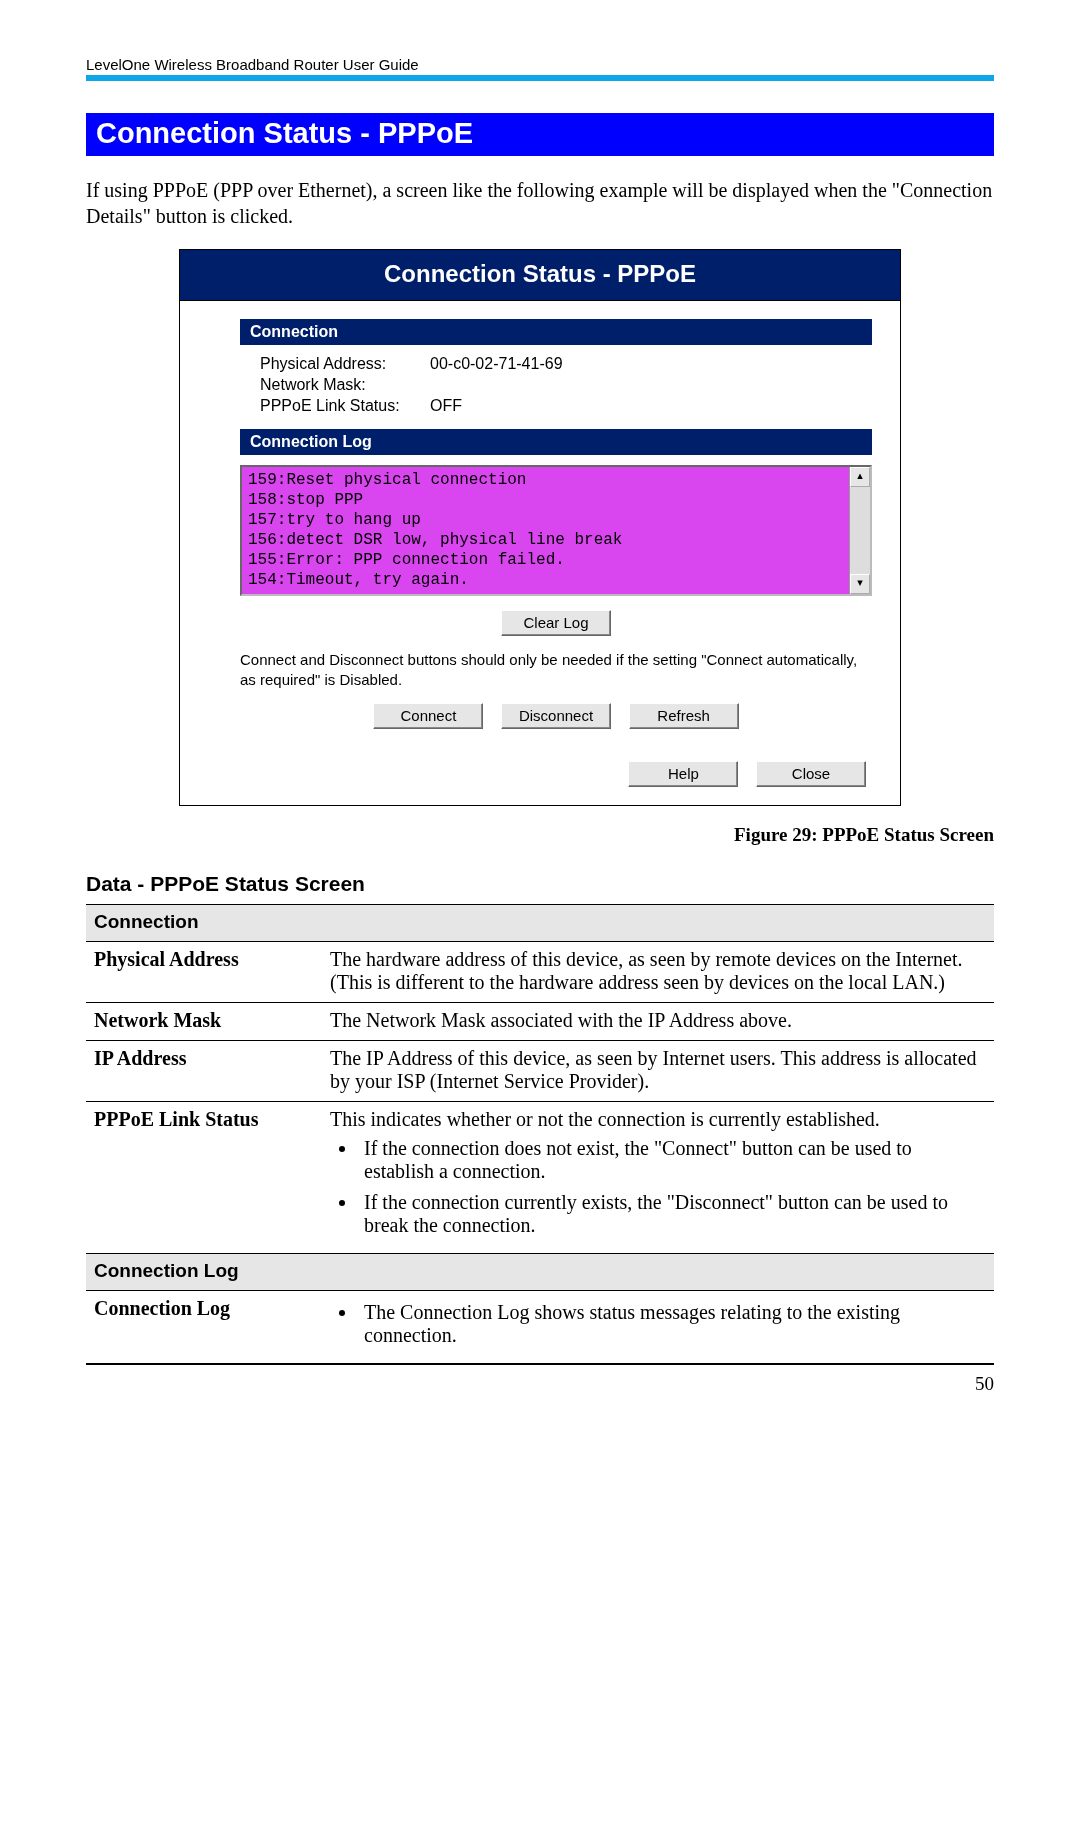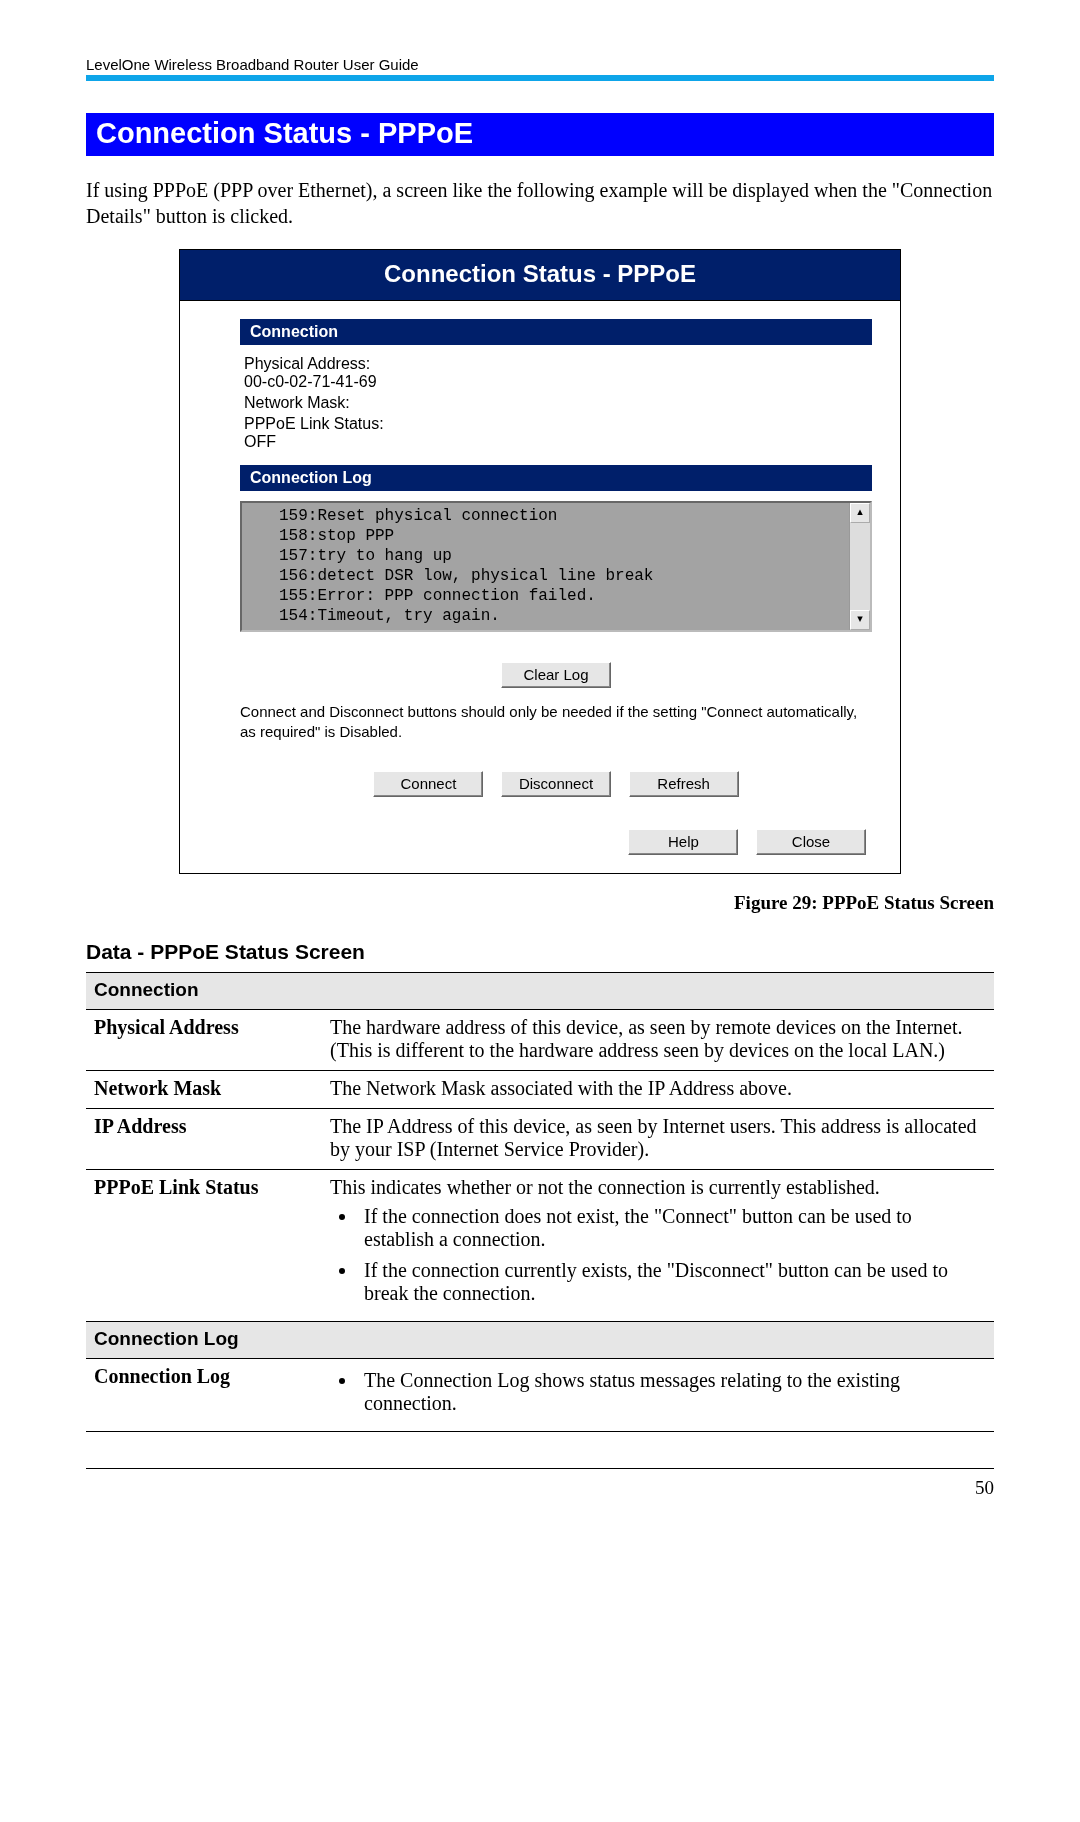--- a/index.html
+++ b/index.html
@@ -65,27 +65,26 @@
     font-size: 16px;
     padding: 4px 10px;
     margin-bottom: 10px;
   }
   .sub-header.second { margin-top: 14px; }
   .conn-rows {
     font-size: 16px;
     color: #000;
     margin: 0 0 0 4px;
   }
-  .conn-row { display: flex; margin: 3px 0; flex-direction: column; }
+  .conn-row { display: flex; margin: 3px 16px; }
   .conn-label { width: 170px; }
   .log-box {
     border: 2px inset #bbb;
-    background: #a3a3a3;
+    background: #d946ef;
     display: flex;
-    padding-left: 31px;
   }
   .log-text {
     flex: 1 1 auto;
     padding: 3px 6px 4px 6px;
     font-family: "Courier New", Courier, monospace;
     font-size: 16px;
     line-height: 1.25;
     white-space: pre;
     overflow: hidden;
   }
@@ -99,21 +98,21 @@
   .scroll-btn {
     height: 18px;
     background: #e6e6e6;
     border: 1px outset #fff;
     font-size: 11px;
     text-align: center;
     line-height: 14px;
   }
   .scroll-track { flex: 1; background: #ddd; }
 
-  .btn-row { text-align: center; margin-top: 30px; }
+  .btn-row { text-align: center; margin-top: 14px; }
   .btn-row.right { text-align: right; margin-top: 32px; }
   .win-btn {
     display: inline-block;
     background: #e6e6e6;
     border: 1px solid #666;
     border-top-color: #fff;
     border-left-color: #fff;
     box-shadow: inset -1px -1px 0 #888;
     font-family: Arial, Helvetica, sans-serif;
     font-size: 15px;
@@ -177,21 +176,20 @@
     margin: 6px 0 0 0;
     padding-left: 28px;
   }
   table.data ul li {
     margin: 4px 0 8px 0;
     padding-left: 6px;
   }
 
   .footer {
     border-top: 1px solid #000;
-    margin-top: 36px;
     padding-top: 8px;
     text-align: right;
     font-size: 19px;
   }
 </style>
 </head>
 <body>
 
 <div class="page">
 

